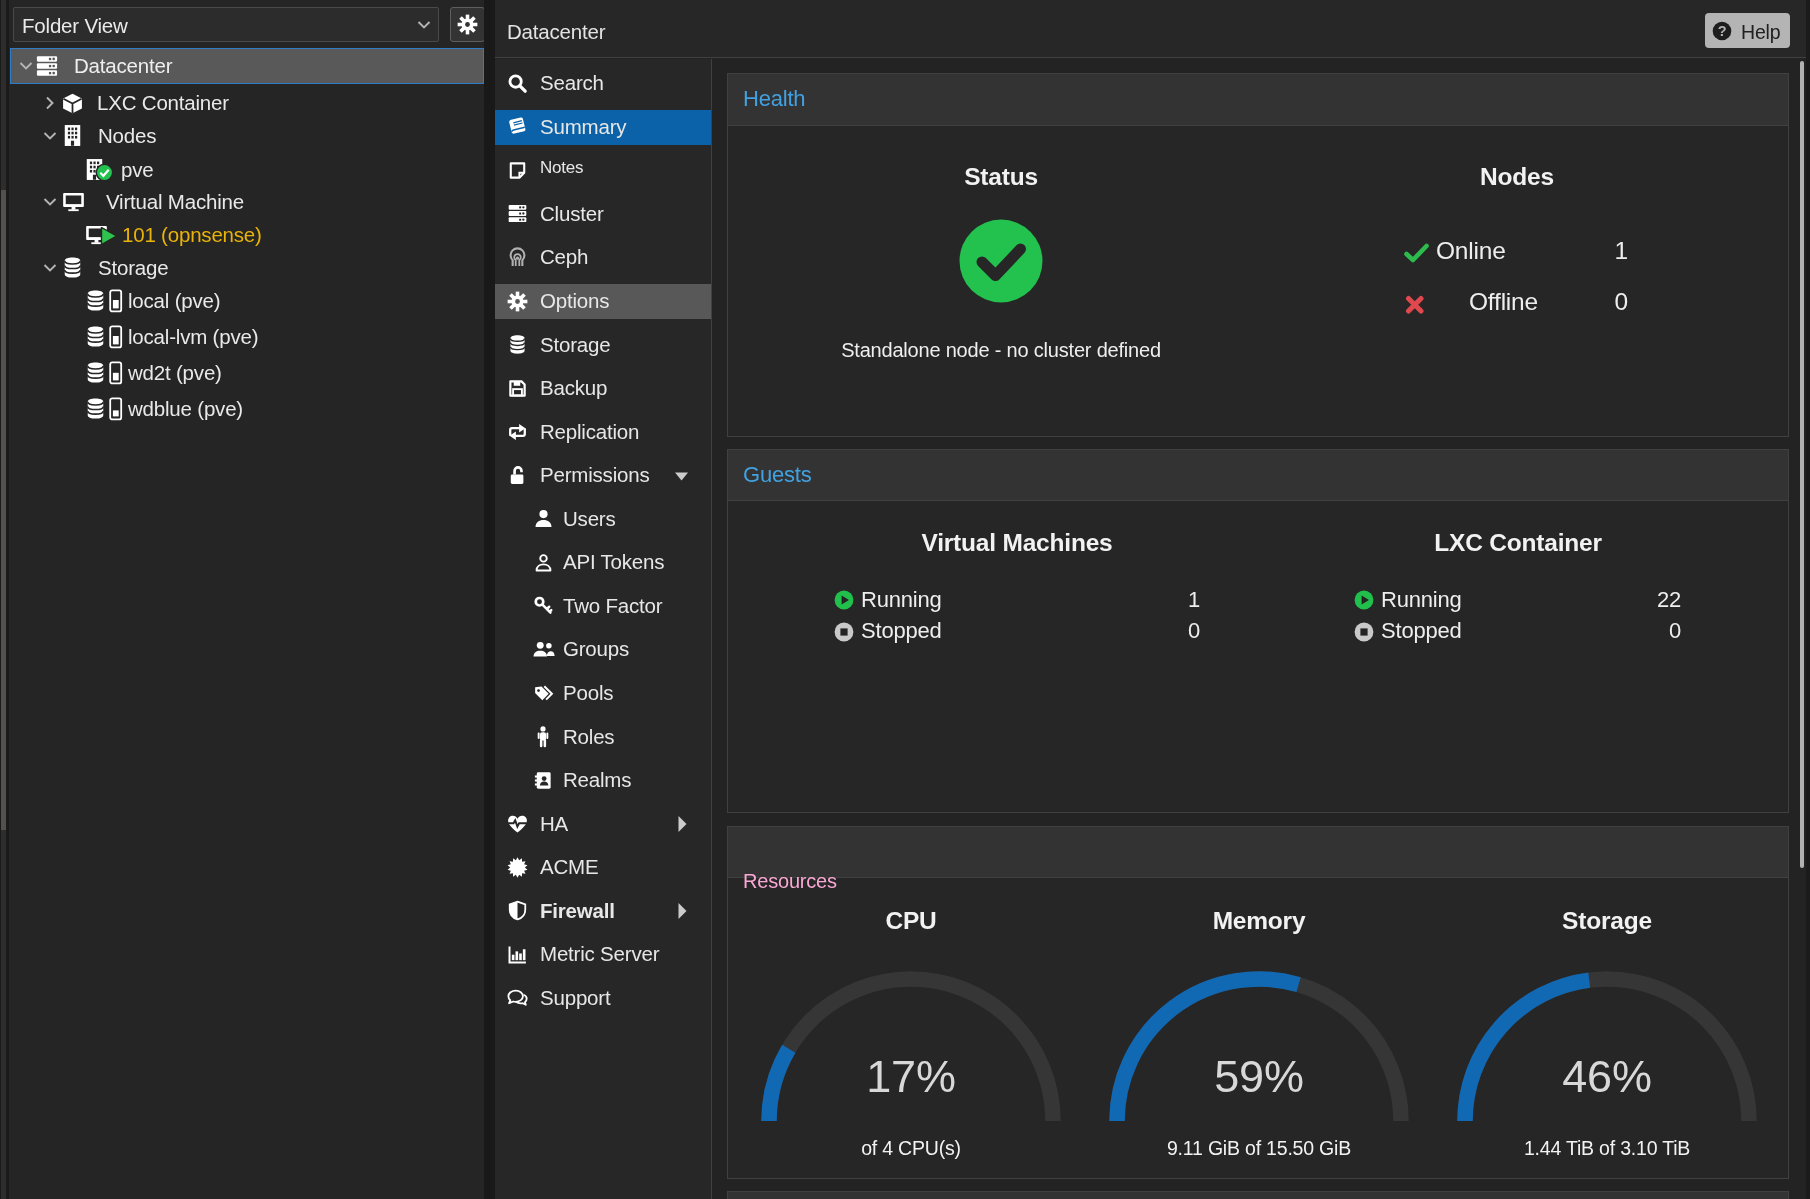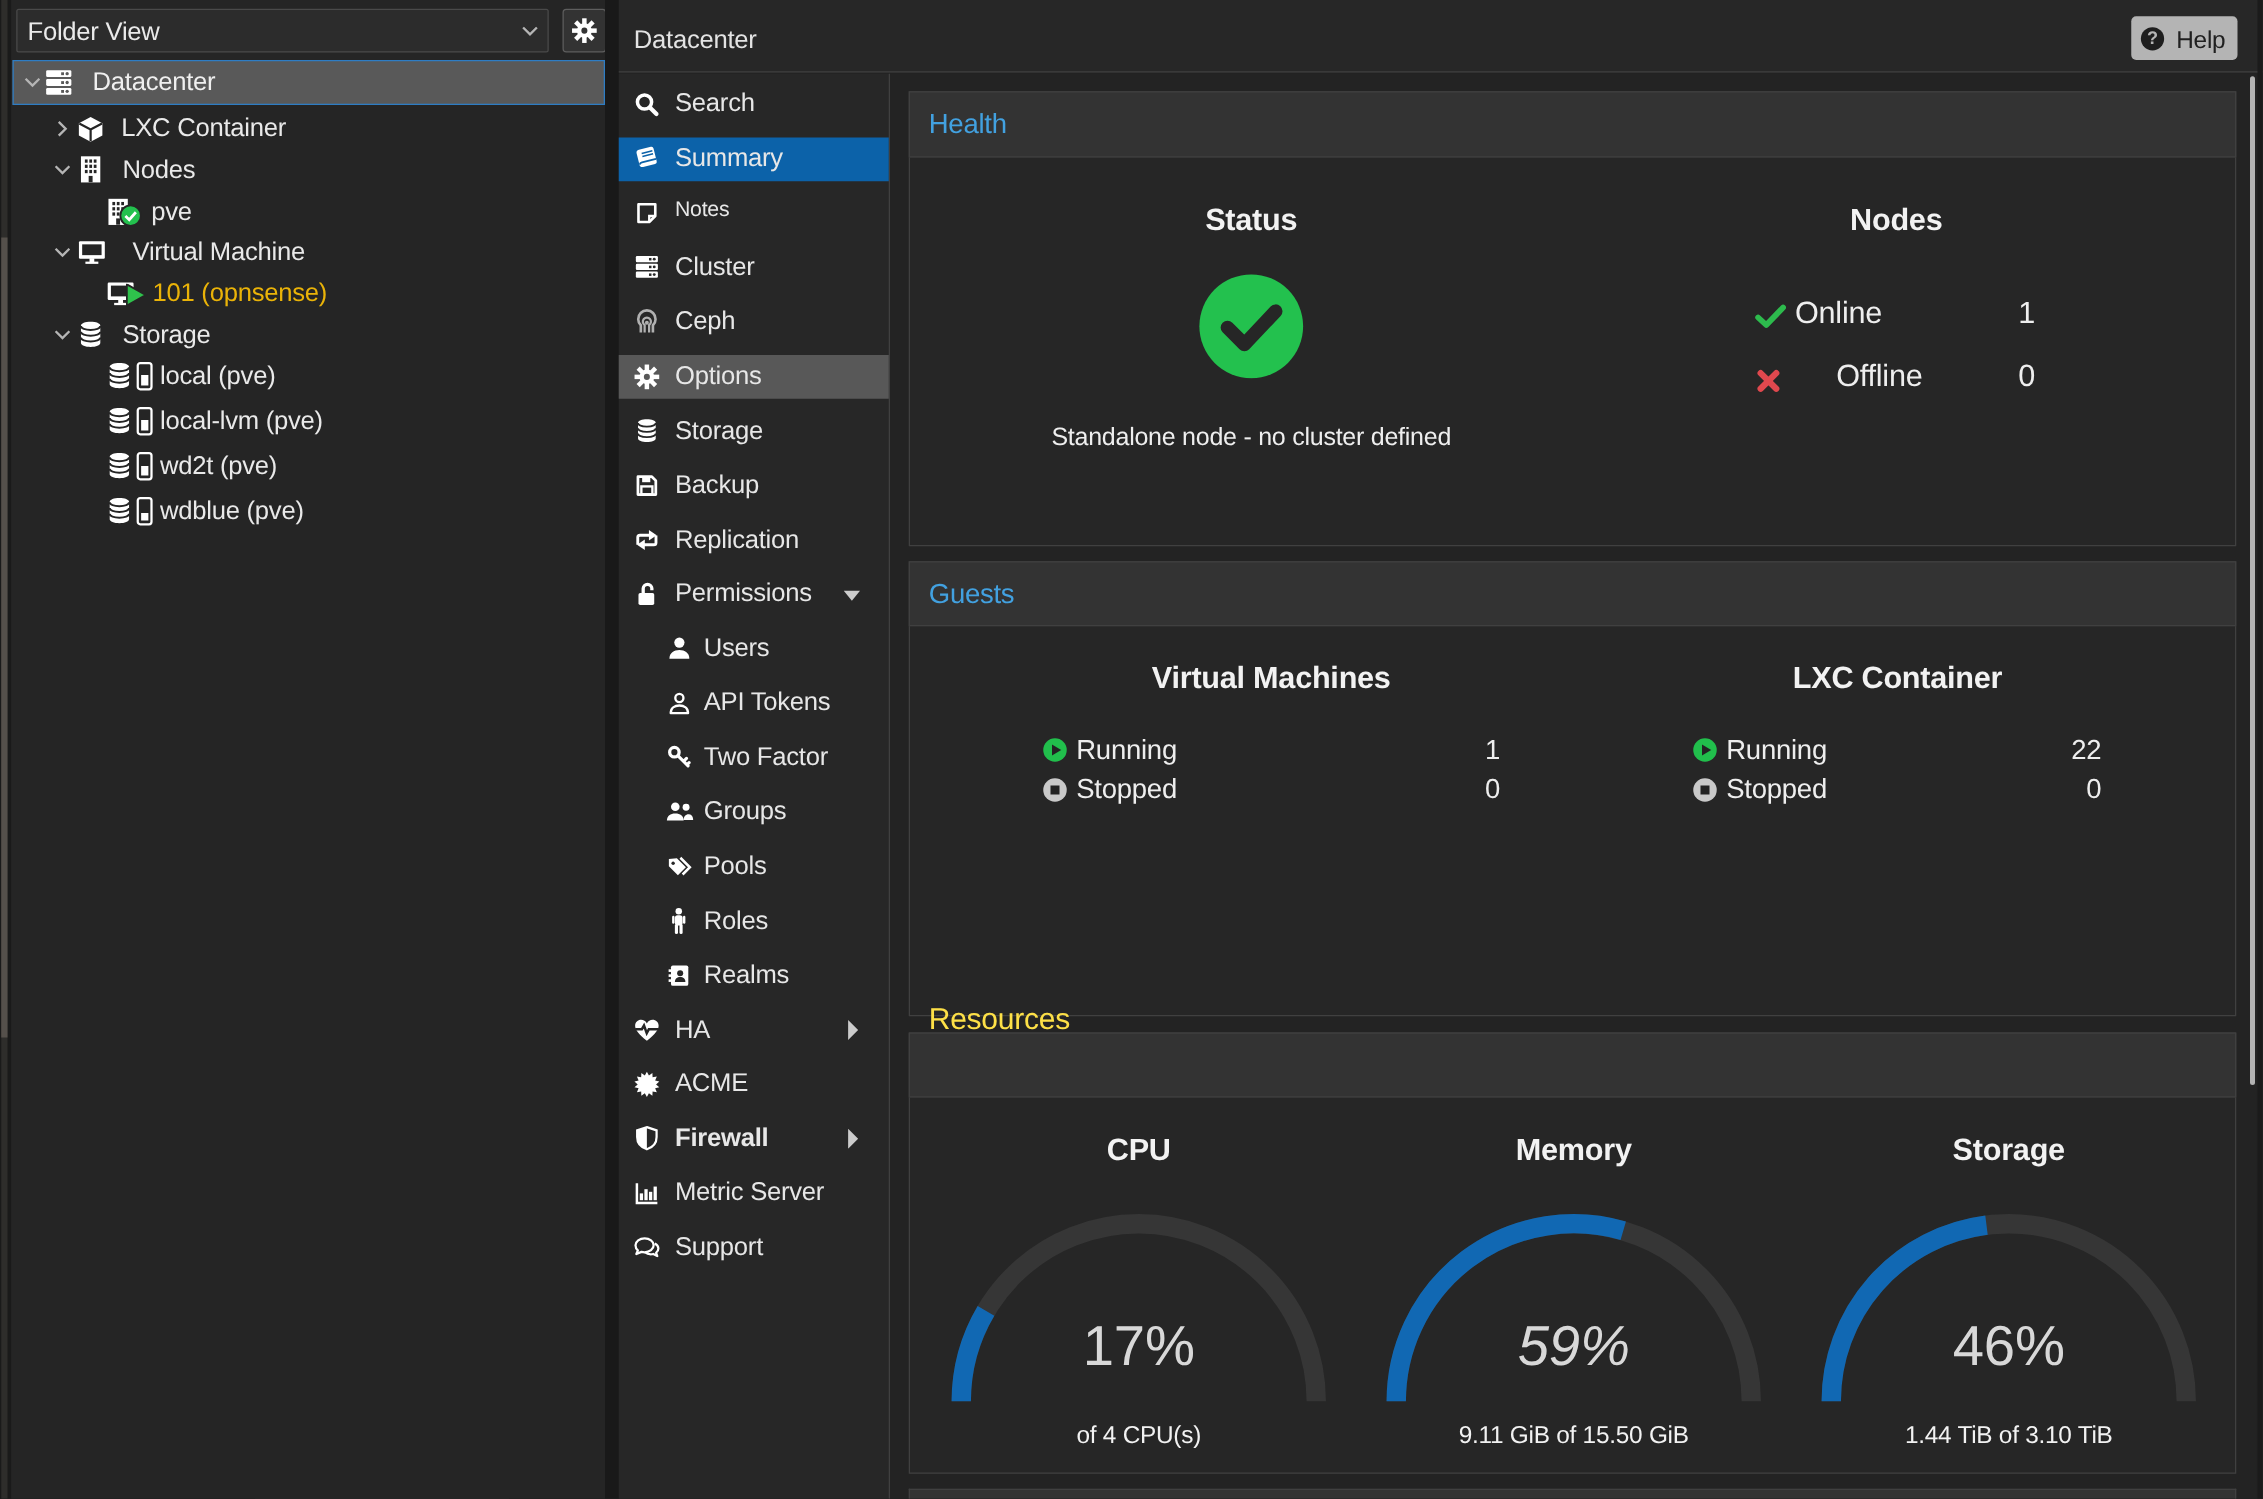--- a/index.html
+++ b/index.html
@@ -421,35 +421,35 @@
 <div class="tx" style="left:1381px;top:587px;font-size:22px;color:#eeeeee;">Running</div>
 <div class="tx" style="left:1561px;top:587px;font-size:22px;color:#eeeeee;width:120px;text-align:right">22</div>
 <svg class="abs" style="left:1354px;top:622px" width="20" height="20">
     <circle cx="10" cy="10" r="9.4" fill="#c9c9c9"></circle>
     <rect x="6.4" y="6.4" width="7.2" height="7.2" fill="#232323"></rect>
   </svg>
 <div class="tx" style="left:1381px;top:618px;font-size:22px;color:#eeeeee;">Stopped</div>
 <div class="tx" style="left:1561px;top:618px;font-size:22px;color:#eeeeee;width:120px;text-align:right">0</div>
 <div class="abs" style="left:727px;top:826px;width:1062px;height:353px;background:#262626;border:1px solid #404040"></div>
 <div class="abs" style="left:727px;top:826px;width:1062px;height:52px;background:#333333;border:1px solid #404040"></div>
-<div class="tx" style="left:743px;top:802px;font-size:24px;color:#fde047;">Resources</div>
+<div class="tx" style="left:743px;top:870px;font-size:20px;color:#f9a8d4;">Resources</div>
 <div class="tx ctr" style="left:911px;top:907px;font-size:24.5px;color:#f2f2f2;font-weight:bold;">CPU</div>
 <div class="tx ctr" style="left:1259px;top:907px;font-size:24.5px;color:#f2f2f2;font-weight:bold;">Memory</div>
 <div class="tx ctr" style="left:1607px;top:907px;font-size:24.5px;color:#f2f2f2;font-weight:bold;">Storage</div>
 <svg class="abs" style="left:760px;top:970px" width="302" height="153">
     <path d="M9 151 A142 142 0 0 1 293 151" fill="none" stroke="#363636" stroke-width="15.5"></path>
     <path d="M9 151 A142 142 0 0 1 28.8 78.7" fill="none" stroke="#1168b3" stroke-width="15.5"></path>
   </svg>
 <div class="tx ctr" style="left:911px;top:1051px;font-size:45px;color:#d8d8d8;">17%</div>
 <div class="tx ctr" style="left:911px;top:1137px;font-size:19.5px;color:#f2f2f2;">of 4 CPU(s)</div>
 <svg class="abs" style="left:1108px;top:970px" width="302" height="153">
     <path d="M9 151 A142 142 0 0 1 293 151" fill="none" stroke="#363636" stroke-width="15.5"></path>
     <path d="M9 151 A142 142 0 0 1 190.6 14.6" fill="none" stroke="#1168b3" stroke-width="15.5"></path>
   </svg>
-<div class="tx ctr" style="left:1259px;top:1051px;font-size:45px;color:#d8d8d8;font-style:italic;">59%</div>
+<div class="tx ctr" style="left:1259px;top:1051px;font-size:45px;color:#d8d8d8;">59%</div>
 <div class="tx ctr" style="left:1259px;top:1137px;font-size:19.5px;color:#f2f2f2;">9.11 GiB of 15.50 GiB</div>
 <svg class="abs" style="left:1456px;top:970px" width="302" height="153">
     <path d="M9 151 A142 142 0 0 1 293 151" fill="none" stroke="#363636" stroke-width="15.5"></path>
     <path d="M9 151 A142 142 0 0 1 133.2 10.1" fill="none" stroke="#1168b3" stroke-width="15.5"></path>
   </svg>
 <div class="tx ctr" style="left:1607px;top:1051px;font-size:45px;color:#d8d8d8;">46%</div>
 <div class="tx ctr" style="left:1607px;top:1137px;font-size:19.5px;color:#f2f2f2;">1.44 TiB of 3.10 TiB</div>
 <div class="abs" style="left:727px;top:1191px;width:1062px;height:8px;background:#333333;border:1px solid #404040;border-bottom:none"></div>
 <div class="abs" style="left:1800px;top:61px;width:4px;height:807px;background:#b2b2b2;border-radius:2px"></div>
 <div class="abs" style="left:1806px;top:0;width:4px;height:1199px;background:#1b1b1b"></div>

